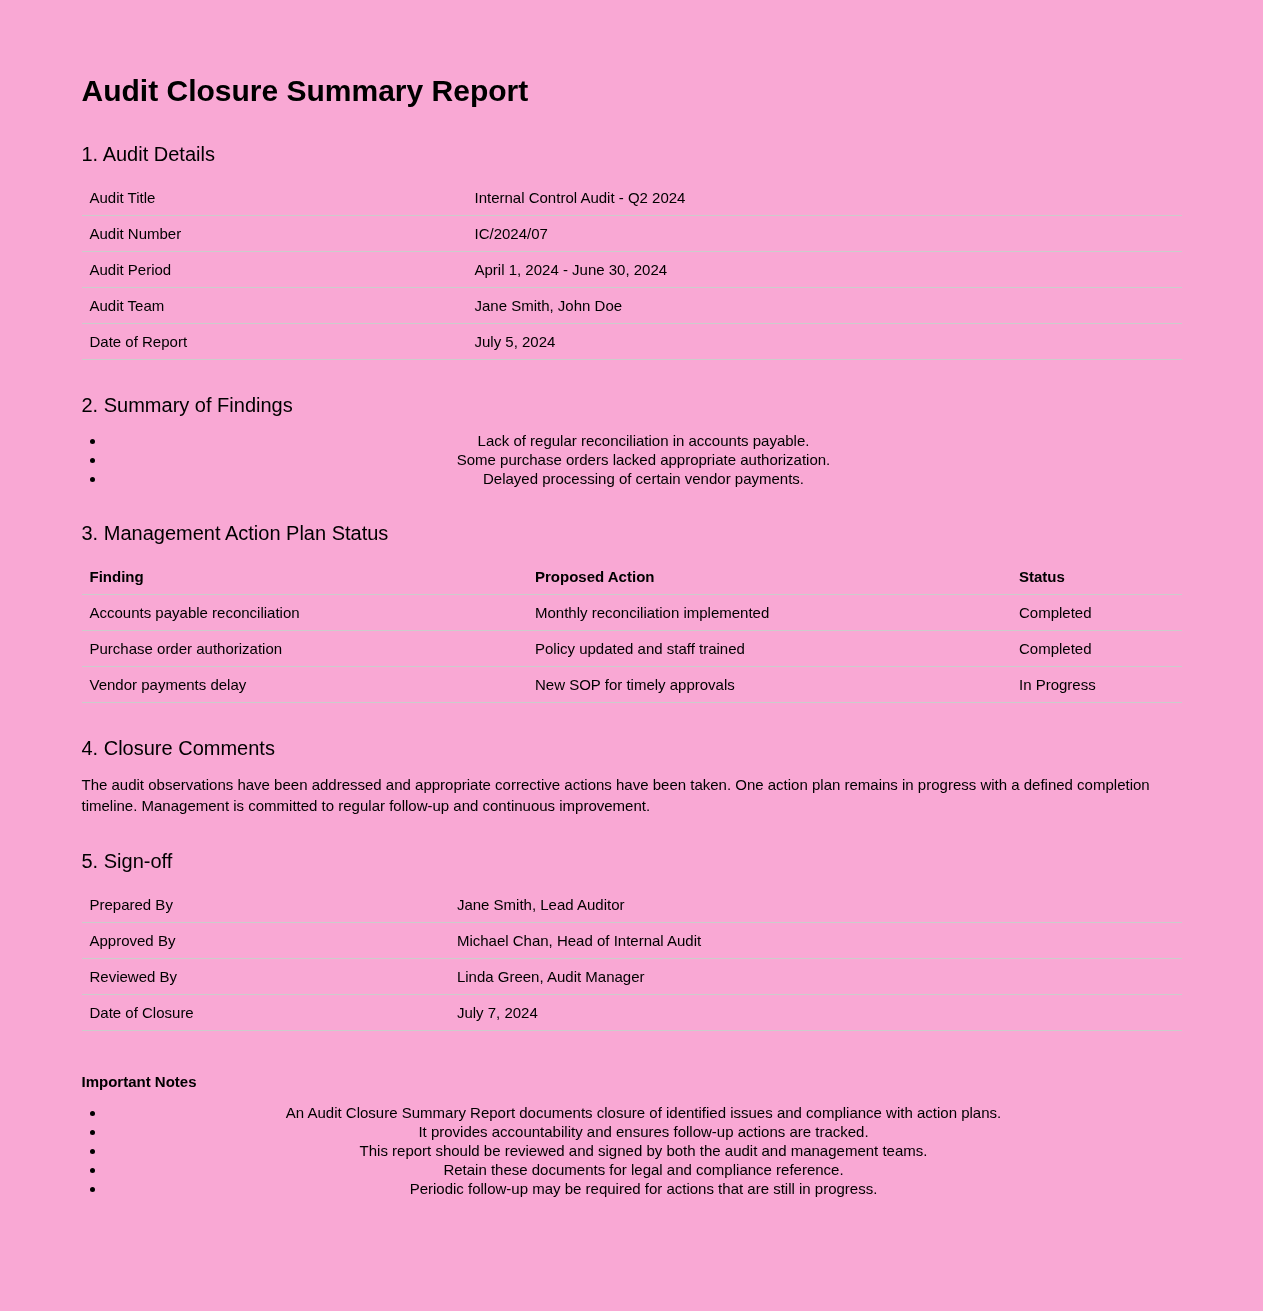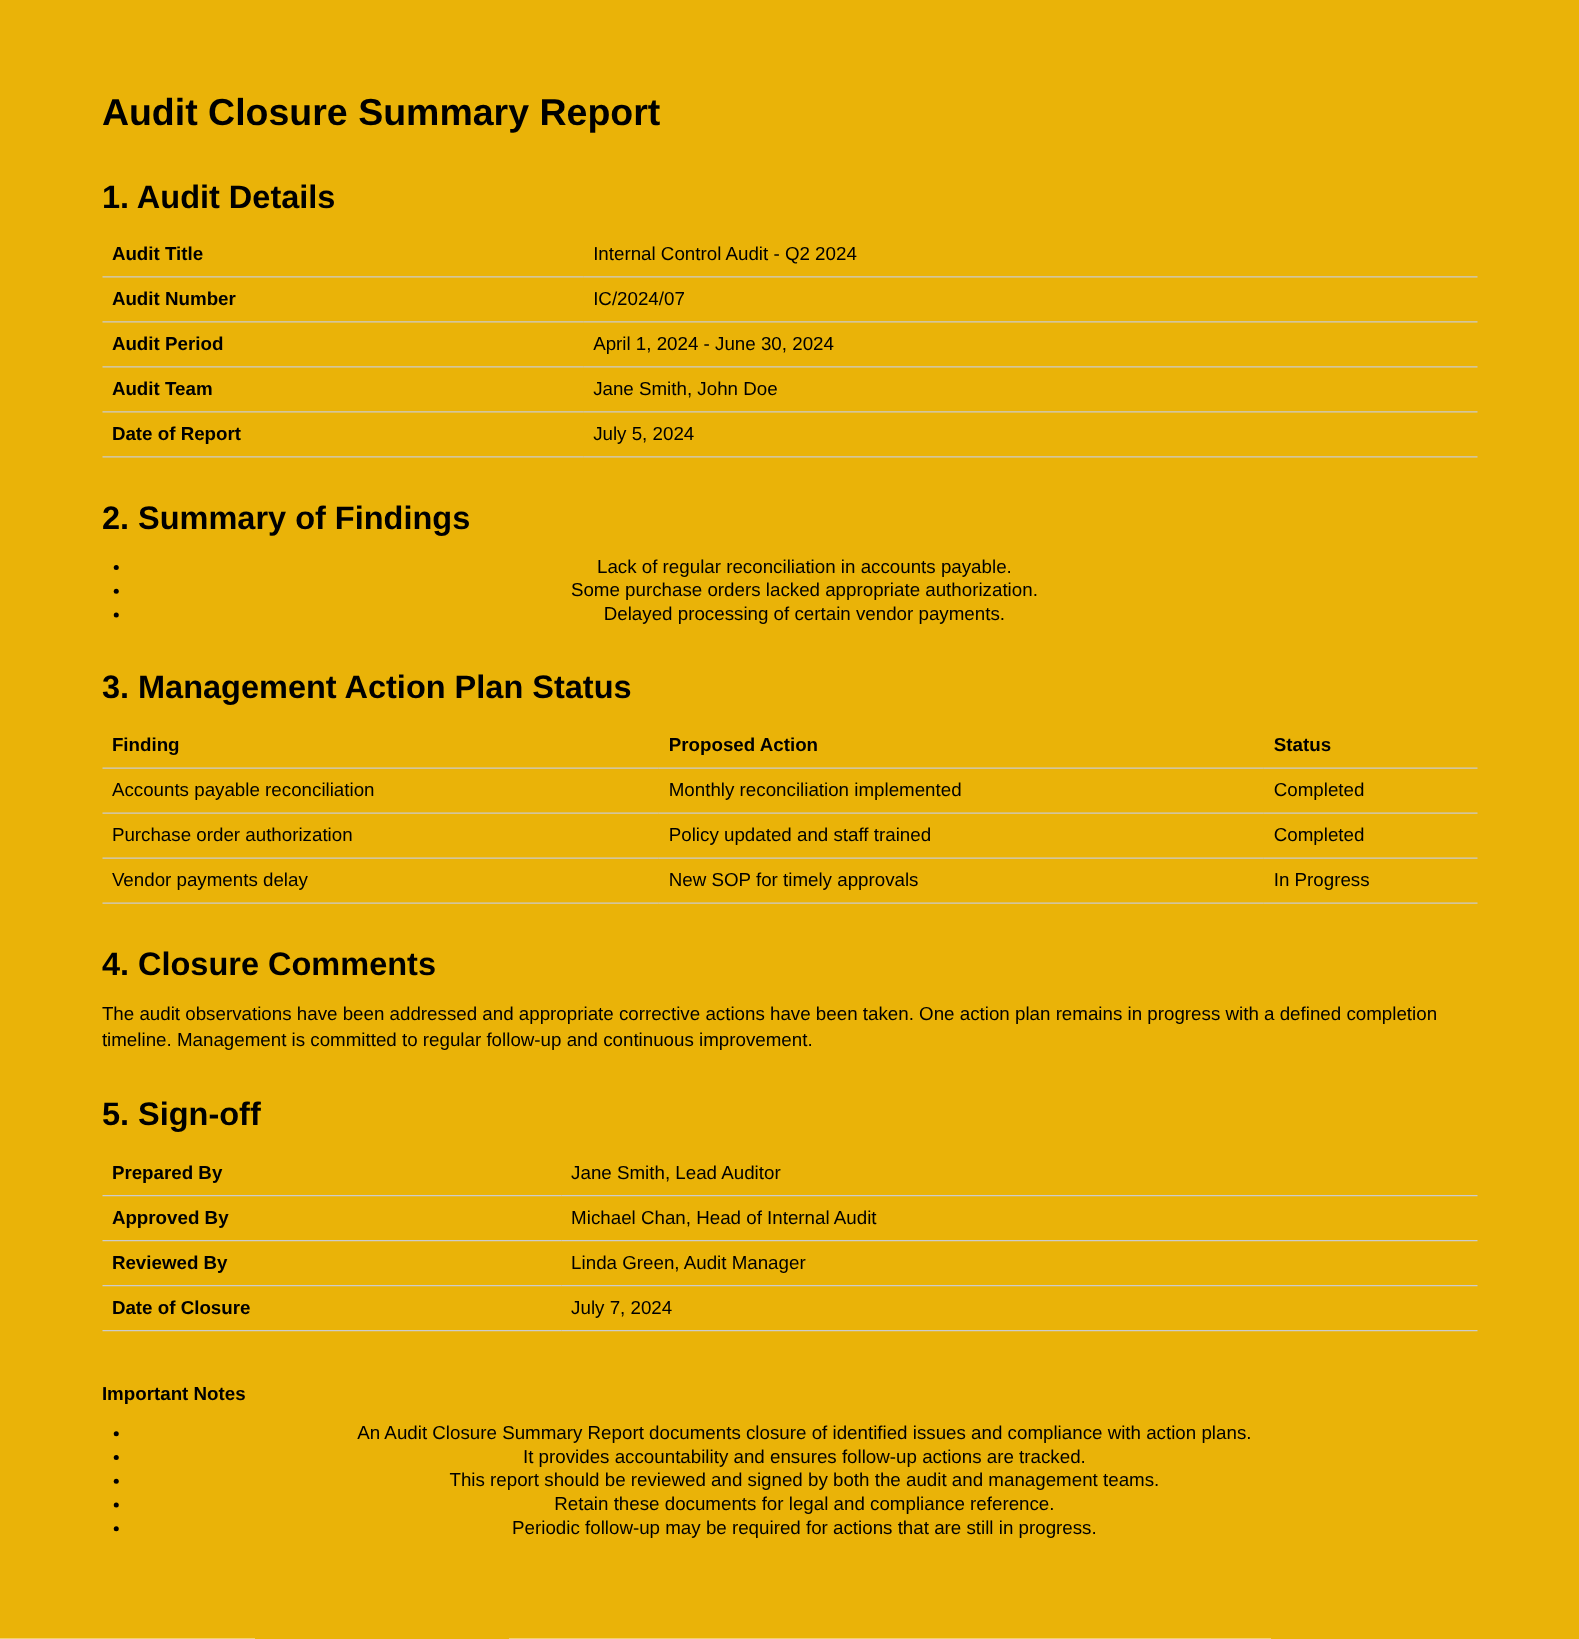--- a/index.html
+++ b/index.html
@@ -8,37 +8,37 @@
     padding: 0;
     background: #ffffff;
     color: #000000;
     font-family: "Liberation Sans", "DejaVu Sans", sans-serif;
     font-size: 15px;
     line-height: 1.3;
   }
   .page {
     width: 1263px;
     height: 1311px;
-    background: #eab308;
+    background: #f9a8d4;
     overflow: hidden;
   }
   .container {
     width: 1100px;
     margin: 0 auto;
     padding-top: 74px;
   }
   h1.report-title {
     font-size: 30px;
     font-weight: bold;
     margin: 0 0 30px 0;
     line-height: 1.15;
   }
   h2.section-heading {
-    font-size: 26px;
-    font-weight: bold;
+    font-size: 20px;
+    font-weight: normal;
     margin: 34px 0 14px 0;
     line-height: 1.15;
   }
   h3.notes-heading {
     font-size: 15px;
     font-weight: bold;
     margin: 42px 0 10px 0;
     line-height: 1.2;
   }
   table {
@@ -47,21 +47,21 @@
     table-layout: fixed;
   }
   td, th {
     padding: 8px;
     border-bottom: 1px solid #cccccc;
     vertical-align: top;
     line-height: 19px;
     text-align: left;
   }
   th { font-weight: bold; }
-  td.label-cell { font-weight: bold; }
+  td.label-cell { font-weight: normal; }
   table.kv-details col.c-label { width: 35%; }
   table.kv-details col.c-value { width: 65%; }
   table.kv-signoff col.c-label { width: 33.4%; }
   table.kv-signoff col.c-value { width: 66.6%; }
   table.action-table col.c-finding { width: 40.5%; }
   table.action-table col.c-action  { width: 44%; }
   table.action-table col.c-status  { width: 15.5%; }
   ul.bullet-list {
     margin: 12px 0;
     padding-left: 24px;

